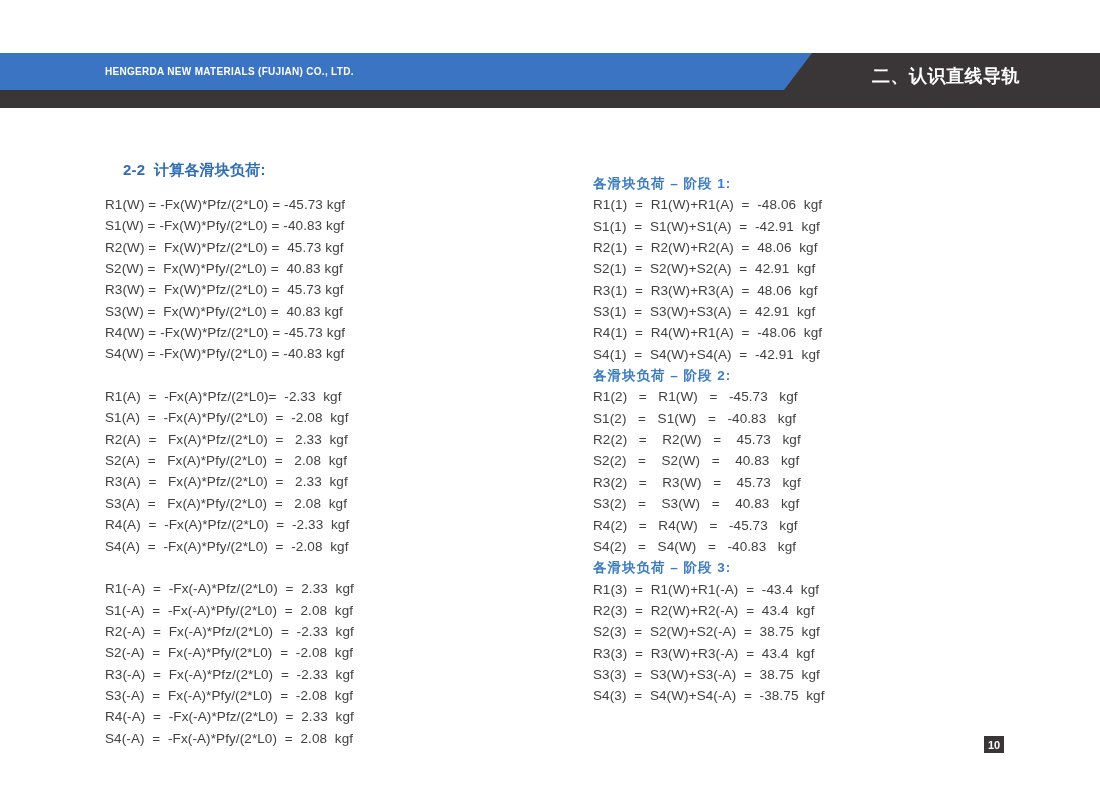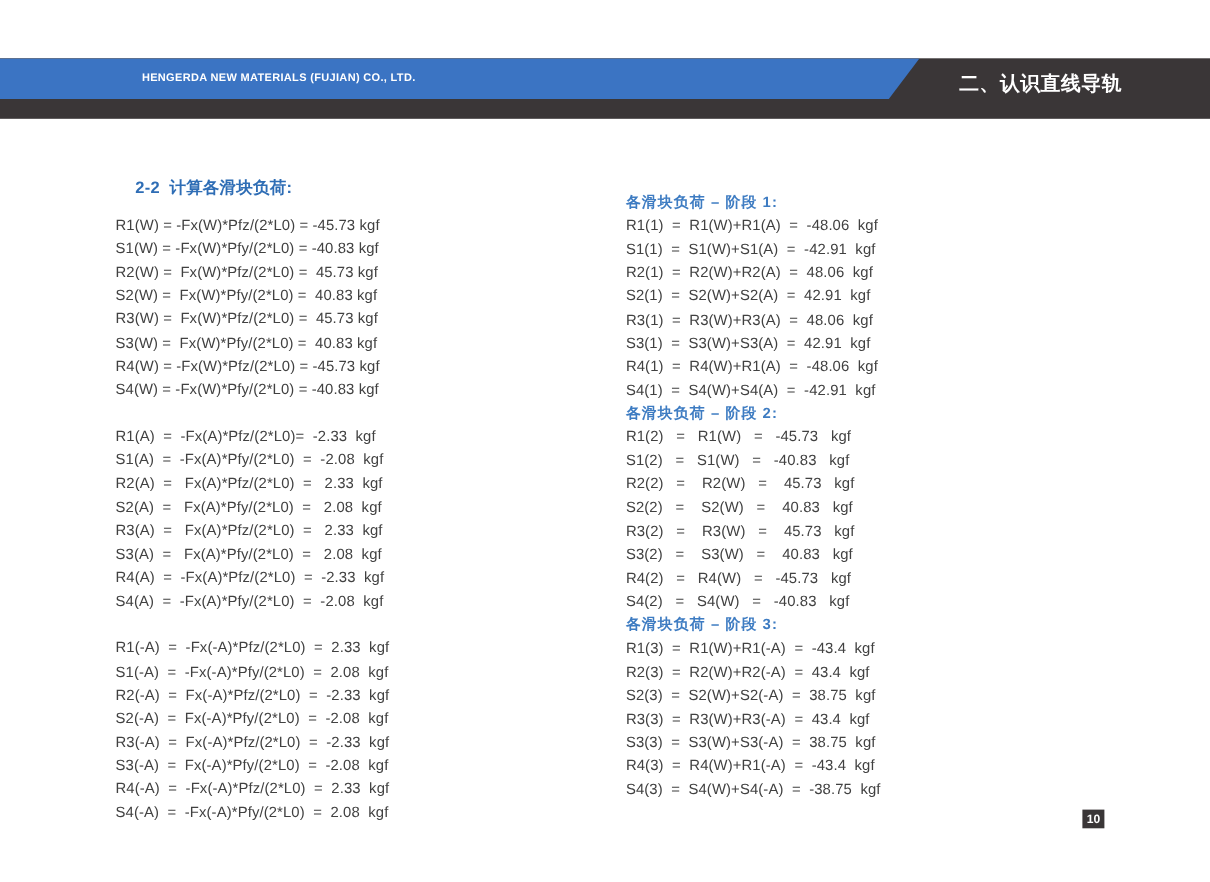--- a/index.html
+++ b/index.html
@@ -19,21 +19,20 @@
     background: var(--band-dark, #3A3637);
   }
   .band-blue {
     position: absolute;
     left: 0; top: 53px;
     width: 812px; height: 37px;
     background: var(--banner-blue, #3B74C3);
     clip-path: polygon(0 0, 100% 0, calc(100% - 28px) 100%, 0 100%);
     display: flex;
     align-items: center;
-    padding-left: 24px;
   }
   .company {
     margin-left: 105px;
     color: #ffffff;
     font-size: 10px;
     font-weight: bold;
     letter-spacing: 0.3px;
     white-space: pre;
   }
   .header-title {
@@ -56,21 +55,21 @@
     white-space: pre;
     letter-spacing: 0.2px;
   }
   .col {
     position: absolute;
     color: var(--body-text, #414141);
     font-size: 13.5px;
     letter-spacing: 0.1px;
   }
   .col-left { left: 105px; top: 194px; }
-  .col-right { left: 569px; top: 173px; }
+  .col-right { left: 593px; top: 173px; }
   .fline {
     height: 21.35px;
     line-height: 21.35px;
     white-space: pre;
   }
   .col-left .block + .block { margin-top: 21.35px; }
   .sec-heading {
     height: 21.35px;
     line-height: 21.35px;
     color: var(--heading-blue, #3E7CC2);
@@ -168,21 +167,20 @@
         </div>
     </div>
     <div class="section">
       <div class="sec-heading">各滑块负荷 – 阶段 3:</div>
       <div class="sec-lines">
           <div class="fline">R1(3)  =  R1(W)+R1(-A)  =  -43.4  kgf</div>
           <div class="fline">R2(3)  =  R2(W)+R2(-A)  =  43.4  kgf</div>
           <div class="fline">S2(3)  =  S2(W)+S2(-A)  =  38.75  kgf</div>
           <div class="fline">R3(3)  =  R3(W)+R3(-A)  =  43.4  kgf</div>
           <div class="fline">S3(3)  =  S3(W)+S3(-A)  =  38.75  kgf</div>
-          <div class="fline">R4(3)  =  R4(W)+R1(-A)  =  -43.4  kgf</div>
           <div class="fline">S4(3)  =  S4(W)+S4(-A)  =  -38.75  kgf</div>
         </div>
     </div>
   </div>
 
   <div class="page-badge">10</div>
 
 </div>
 
 </body></html>

